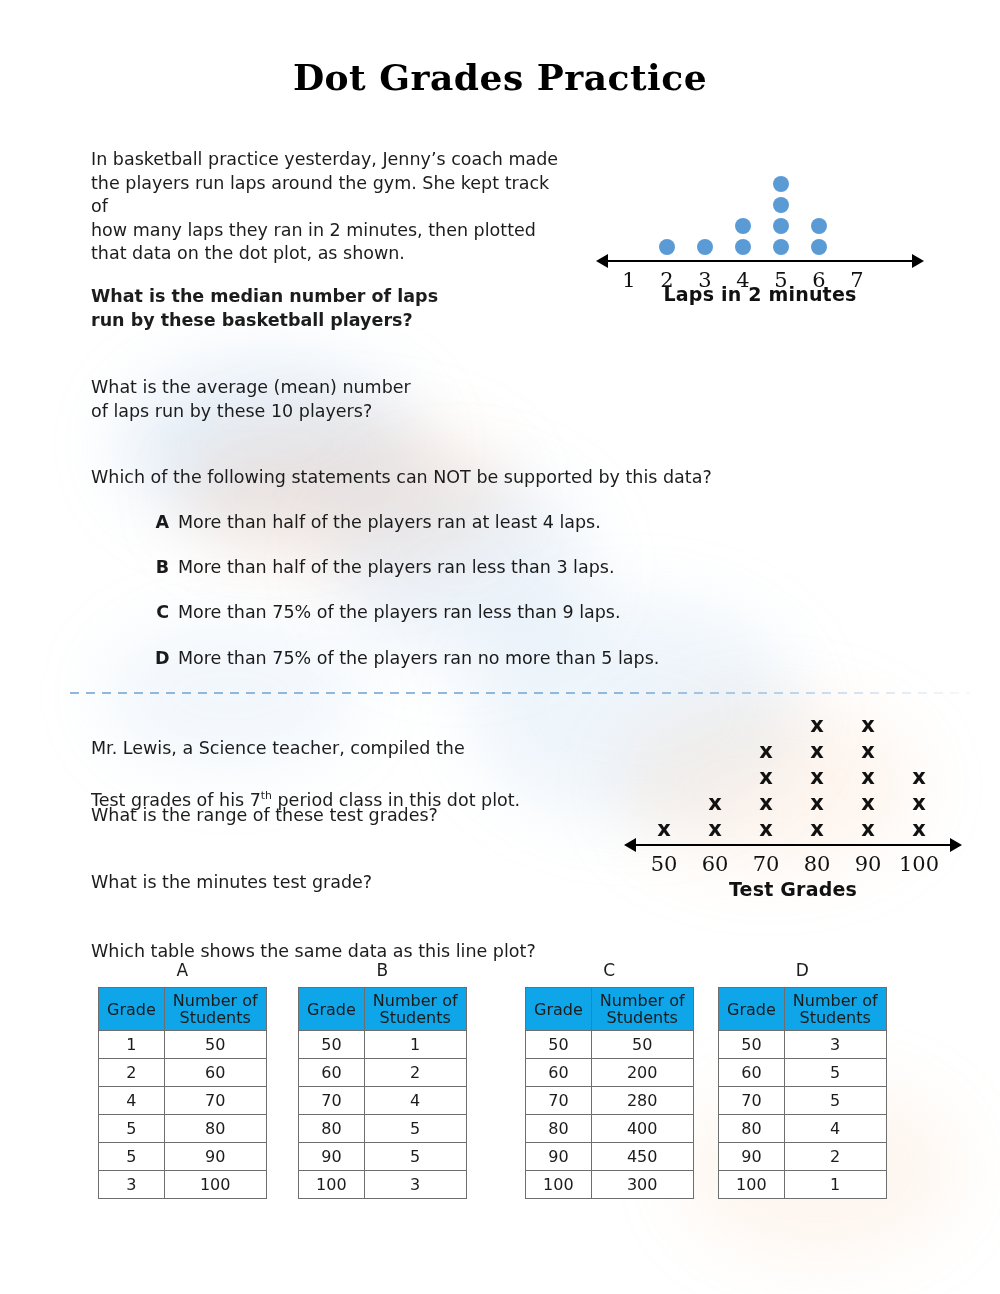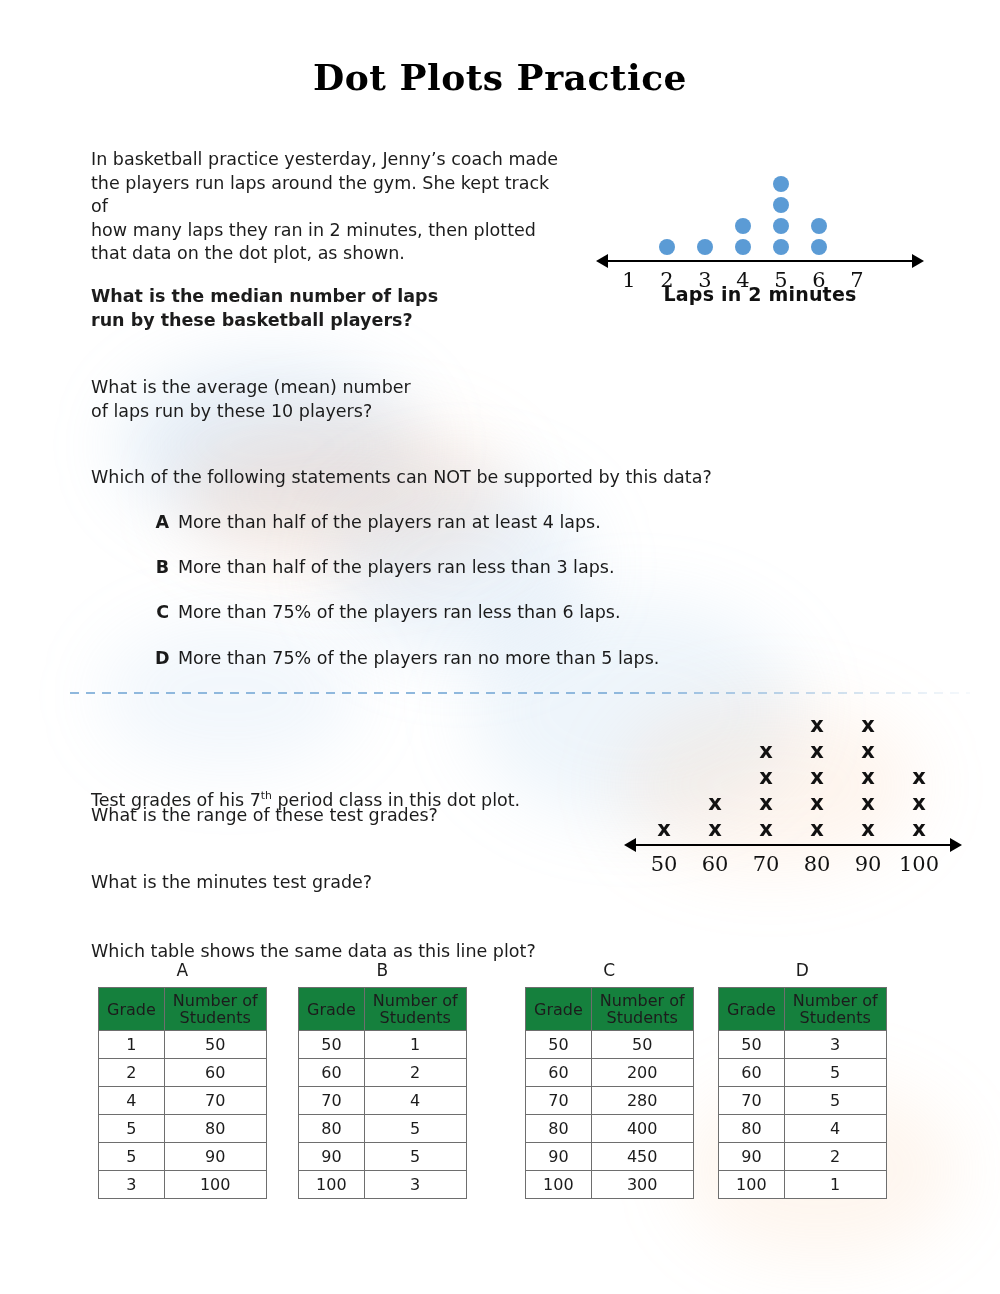--- a/index.html
+++ b/index.html
@@ -181,21 +181,21 @@
   table.answer-table td {
     border: 1.2px solid #6e6e6e;
     text-align: center;
     font-size: 16px;
     color: #1c1c1c;
     padding: 3px 6px;
     font-weight: normal;
     white-space: nowrap;
   }
   table.answer-table thead th {
-    background: #15803d;
+    background: #0ea5e9;
     line-height: 17px;
     padding: 4px 8px;
   }
   table.answer-table thead th .hdr2 { display: block; }
   table.answer-table td { height: 21px; }
 
   sup { font-size: 0.62em; vertical-align: super; }
 </style>
 </head>
 <body>
@@ -203,21 +203,21 @@
 <div id="watermark">
   <div class="blob" style="left:120px; top:360px; width:300px; height:170px; background:rgba(140,180,225,0.22);"></div>
   <div class="blob" style="left:180px; top:420px; width:330px; height:150px; background:rgba(240,175,135,0.20);"></div>
   <div class="blob" style="left:330px; top:470px; width:260px; height:190px; background:rgba(150,190,230,0.18);"></div>
   <div class="blob" style="left:470px; top:600px; width:330px; height:220px; background:rgba(150,190,230,0.16);"></div>
   <div class="blob" style="left:620px; top:700px; width:300px; height:170px; background:rgba(245,185,140,0.15);"></div>
   <div class="blob" style="left:680px; top:1080px; width:280px; height:180px; background:rgba(245,190,145,0.14);"></div>
   <div class="blob" style="left:100px; top:620px; width:260px; height:150px; background:rgba(150,190,230,0.12);"></div>
 </div>
 
-<div id="page-title">Dot Plots Practice</div>
+<div id="page-title">Dot Grades Practice</div>
 
 <div class="textblock" style="left:91px; top:148px; width:480px;">In basketball practice yesterday, Jenny’s coach made
 the players run laps around the gym. She kept track of
 how many laps they ran in 2 minutes, then plotted
 that data on the dot plot, as shown.</div>
 
 <div class="textblock" style="left:91px; top:285px; width:430px;font-weight:bold;">What is the median number of laps
 run by these basketball players?</div>
 
 <div class="textblock" style="left:91px; top:376px; width:430px;">What is the average (mean) number
@@ -228,21 +228,21 @@
 <div class="mc-row" style="left:155px; top:511px;">
   <span class="mc-letter">A</span>
   <span>More than half of the players ran at least 4 laps.</span>
 </div>
 <div class="mc-row" style="left:155px; top:556px;">
   <span class="mc-letter">B</span>
   <span>More than half of the players ran less than 3 laps.</span>
 </div>
 <div class="mc-row" style="left:155px; top:601px;">
   <span class="mc-letter">C</span>
-  <span>More than 75% of the players ran less than 6 laps.</span>
+  <span>More than 75% of the players ran less than 9 laps.</span>
 </div>
 <div class="mc-row" style="left:155px; top:647px;">
   <span class="mc-letter">D</span>
   <span>More than 75% of the players ran no more than 5 laps.</span>
 </div>
 
 <div id="dotplot-laps">
   <div id="laps-dots">
       <div class="plot-col" style="left: 12px;"></div>
       <div class="plot-col" style="left: 50px;">
@@ -278,21 +278,21 @@
       <div class="tick-label" style="left: 164px; bottom: 26px;">5</div>
       <div class="tick-label" style="left: 202px; bottom: 26px;">6</div>
       <div class="tick-label" style="left: 240px; bottom: 26px;">7</div>
     </div>
   <div class="axis-caption" style="bottom:13px;">Laps in 2 minutes</div>
 </div>
 
 <div id="section-divider"></div>
 
 <div class="textblock" style="left:91px; top:713px; width:500px;">
-  <br>
+  <span>Mr. Lewis, a Science teacher, compiled the</span><br>
   <span>Test grades of his 7</span><sup>th</sup><span> period class in this dot plot.</span>
 </div>
 
 <div class="textblock" style="left:91px; top:804px; width:520px;">What is the range of these test grades?</div>
 
 <div class="textblock" style="left:91px; top:871px; width:520px;">What is the minutes test grade?</div>
 
 <div class="textblock" style="left:91px; top:940px; width:560px;">Which table shows the same data as this line plot?</div>
 
 <div id="dotplot-grades">
@@ -334,20 +334,21 @@
   <div class="axis-arrow arrow-left" style="bottom:50px;"></div>
   <div class="axis-arrow arrow-right" style="bottom:50px;"></div>
   <div id="grades-ticks">
       <div class="tick-label" style="left: 14px; width: 44px; bottom: 26px;">50</div>
       <div class="tick-label" style="left: 65px; width: 44px; bottom: 26px;">60</div>
       <div class="tick-label" style="left: 116px; width: 44px; bottom: 26px;">70</div>
       <div class="tick-label" style="left: 167px; width: 44px; bottom: 26px;">80</div>
       <div class="tick-label" style="left: 218px; width: 44px; bottom: 26px;">90</div>
       <div class="tick-label" style="left: 269px; width: 44px; bottom: 26px;">100</div>
     </div>
+  <div class="axis-caption" style="bottom:2px;">Test Grades</div>
 </div>
 
 <div class="table-wrap" id="table-wrap-0" style="left:98px; top:960px;">
     <div class="table-letter">A</div>
     <table class="answer-table">
       <thead>
         <tr>
           <th>Grade</th>
           <th>
             <span class="hdr2">Number of</span>

